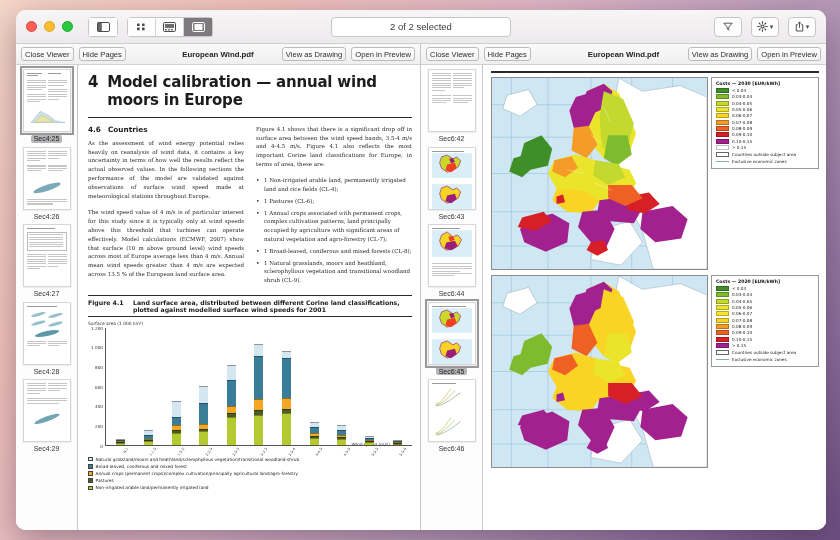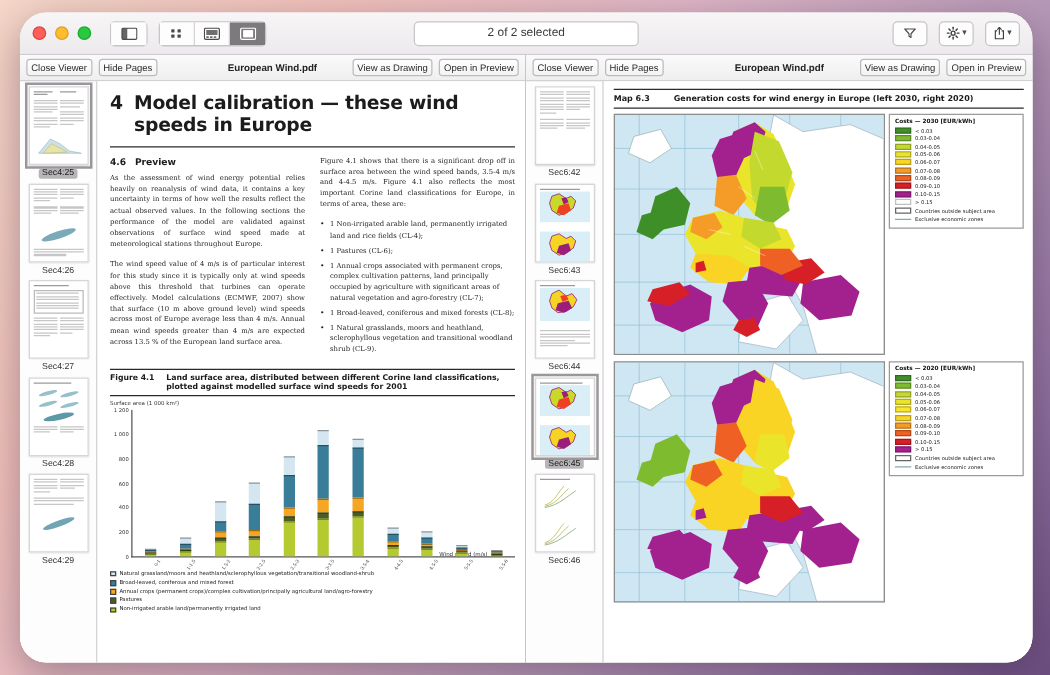--- a/index.html
+++ b/index.html
@@ -10,21 +10,21 @@
   body{
     background: linear-gradient(125deg,#f6d7c8 0%,#f2c2bb 22%,#e0b7c6 45%,#b89ab8 68%,#8f6f9e 88%,#6e4f82 100%);
     display:flex; align-items:center; justify-content:center;
   }
 
   
   .window{
     position:absolute; left:16px; top:10px;
     width:810px; height:520px;
     background:#ffffff;
-    border-radius:21px;
+    border-radius:10px;
     box-shadow:0 10px 34px rgba(40,20,50,.38), 0 1px 0 rgba(255,255,255,.5) inset;
     overflow:hidden;
     display:flex; flex-direction:column;
   }
 
   
   .titlebar{
     height:34px; flex:0 0 34px;
     background:linear-gradient(#f7f5f6,#eceaec);
     border-bottom:1px solid #cfcbd0;
@@ -546,29 +546,29 @@
               </div>
             </div>
             <div class="thumb-label">Sec4:29</div>
           </div>
         </div>
 
         <div class="docscroll">
           <div class="page">
             <h1 class="doctitle">
               <span class="num">4</span>
-              <span>Model calibration — these wind speeds in Europe</span>
+              <span>Model calibration — annual wind moors in Europe</span>
             </h1>
             <div class="rule"></div>
 
             <div class="cols">
               <div class="col">
                 <h2 class="sec">
                   <span>4.6</span>
-                  <span>Preview</span>
+                  <span>Countries</span>
                 </h2>
                 <p class="body">As the assessment of wind energy potential relies heavily on reanalysis of wind data, it contains a key uncertainty in terms of how well the results reflect the actual observed values. In the following sections the performance of the model are validated against observations of surface wind speed made at meteorological stations throughout Europe.</p>
                 <p class="body">The wind speed value of 4 m/s is of particular interest for this study since it is typically only at wind speeds above this threshold that turbines can operate effectively. Model calculations (ECMWF, 2007) show that surface (10 m above ground level) wind speeds across most of Europe average less than 4 m/s. Annual mean wind speeds greater than 4 m/s are expected across 13.5 % of the European land surface area.</p>
               </div>
               <div class="col">
                 <p class="body">Figure 4.1 shows that there is a significant drop off in surface area between the wind speed bands, 3.5-4 m/s and 4-4.5 m/s. Figure 4.1 also reflects the most important Corine land classifications for Europe, in terms of area, these are:</p>
                 <ul class="clist">
                   <li>1 Non-irrigated arable land, permanently irrigated land and rice fields (CL-4);</li>
                   <li>1 Pastures (CL-6);</li>
                   <li>1 Annual crops associated with permanent crops, complex cultivation patterns, land principally occupied by agriculture with significant areas of natural vegetation and agro-forestry (CL-7);</li>
@@ -897,24 +897,20 @@
                 </svg>
               </div>
             </div>
             <div class="thumb-label">Sec6:46</div>
           </div>
         </div>
 
         <div class="docscroll">
           <div class="mappage">
             <div class="map-head-rule"></div>
-            <div class="map-cap">
-              <span class="lbl">Map 6.3</span>
-              <span>Generation costs for wind energy in Europe (left 2030, right 2020)</span>
-            </div>
             <div class="map-head-rule2"></div>
 
             <div class="mapblock">
               <div class="mapfig">
                 <div class="mapcanvas">
                   <svg viewBox="0 0 200 200" preserveAspectRatio="none">
                     <rect width="200" height="200" fill="#cfe7f3"></rect>
                     <g stroke="#7fb4cf" stroke-width=".5" fill="none" opacity=".85">
                       <path d="M0 28 H200 M0 62 H200 M0 100 H200 M0 140 H200 M0 176 H200"></path>
                       <path d="M18 0 V200 M52 0 V200 M92 0 V200 M130 0 V200 M168 0 V200"></path>

